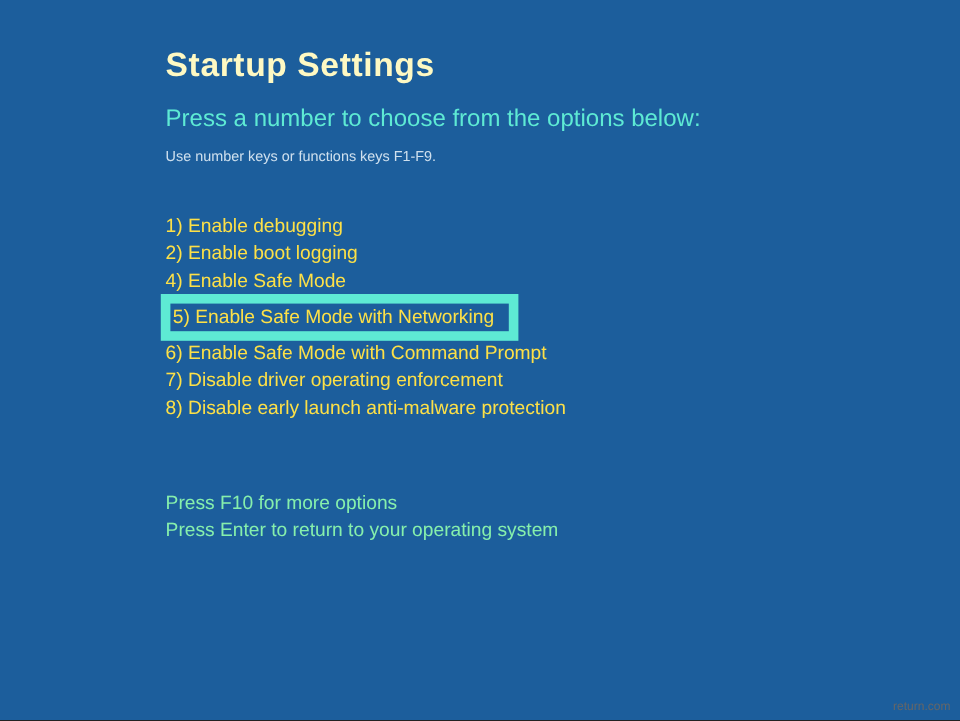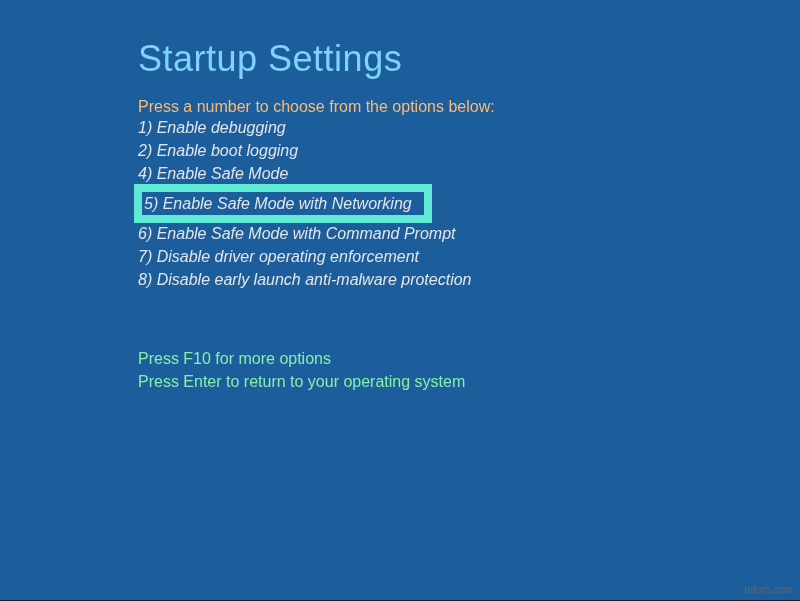--- a/index.html
+++ b/index.html
@@ -16,50 +16,50 @@
     }
     .screen {
       position: relative;
       width: 800px;
       height: 601px;
       background: #1c5e9c;
       color: #ffffff;
       padding: 38px 0 0 138px;
     }
     .title {
-      font-size: 36px;
-      font-weight: 400;
+      font-size: 28px;
+      font-weight: 700;
       letter-spacing: 0.5px;
       margin-bottom: 18px;
-      color: #7dd3fc;
+      color: #fef9c3;
     }
     .instruction {
-      font-size: 16px;
+      font-size: 20px;
       font-weight: 300;
-      color: #fdba74;
+      margin-bottom: 12px;
+      color: #5eead4;
     }
     .hint {
       font-size: 12px;
       color: #cfe0ee;
       font-weight: 300;
       margin-bottom: 40px;
     }
     .options {
       list-style: none;
       margin-bottom: 56px;
     }
     .options li {
       font-size: 16px;
       font-weight: 300;
       line-height: 23px;
-      color: #e5e5e5;
+      color: #fde047;
       padding: 0;
       display: inline-block;
       clear: both;
-      font-style: italic;
     }
     .options li + li {
       display: block;
     }
     .options li .row {
       display: inline-block;
     }
     .options li.highlighted .row {
       border: 8px solid #5eead4;
       padding: 0px 12px 0px 2px;
@@ -90,20 +90,21 @@
       height: 1px;
       background: #222;
     }
   </style>
 </head>
 <body>
 
 <div class="screen">
   <h1 class="title">Startup Settings</h1>
   <div class="instruction">Press a number to choose from the options below:</div>
+  <div class="hint">Use number keys or functions keys F1-F9.</div>
 
   <ul class="options">
     <li><span class="row"><span>1)</span> <span>Enable debugging</span></span></li>
     <li><span class="row"><span>2)</span> <span>Enable boot logging</span></span></li>
     <li><span class="row"><span>4)</span> <span>Enable Safe Mode</span></span></li>
     <li class="highlighted"><span class="row"><span>5)</span> <span>Enable Safe Mode with Networking</span></span></li>
     <li><span class="row"><span>6)</span> <span>Enable Safe Mode with Command Prompt</span></span></li>
     <li><span class="row"><span>7)</span> <span>Disable driver operating enforcement</span></span></li>
     <li><span class="row"><span>8)</span> <span>Disable early launch anti-malware protection</span></span></li>
   </ul>

